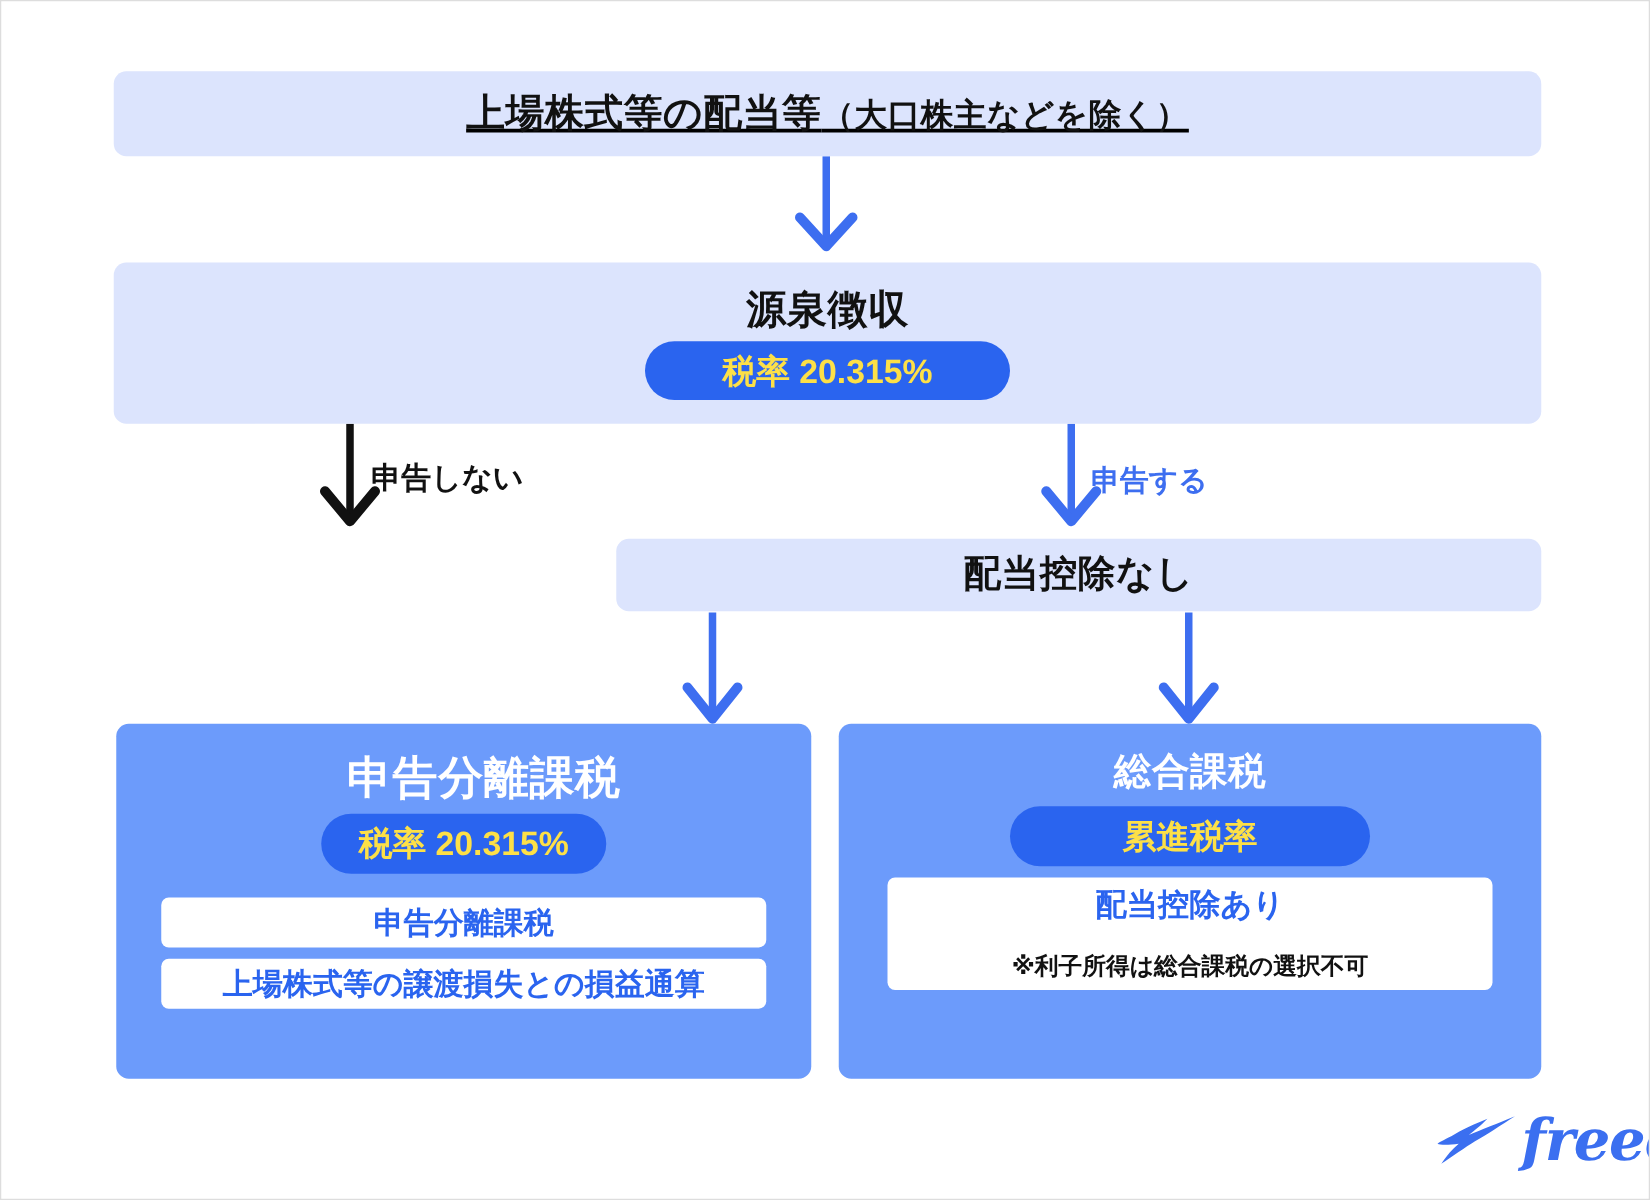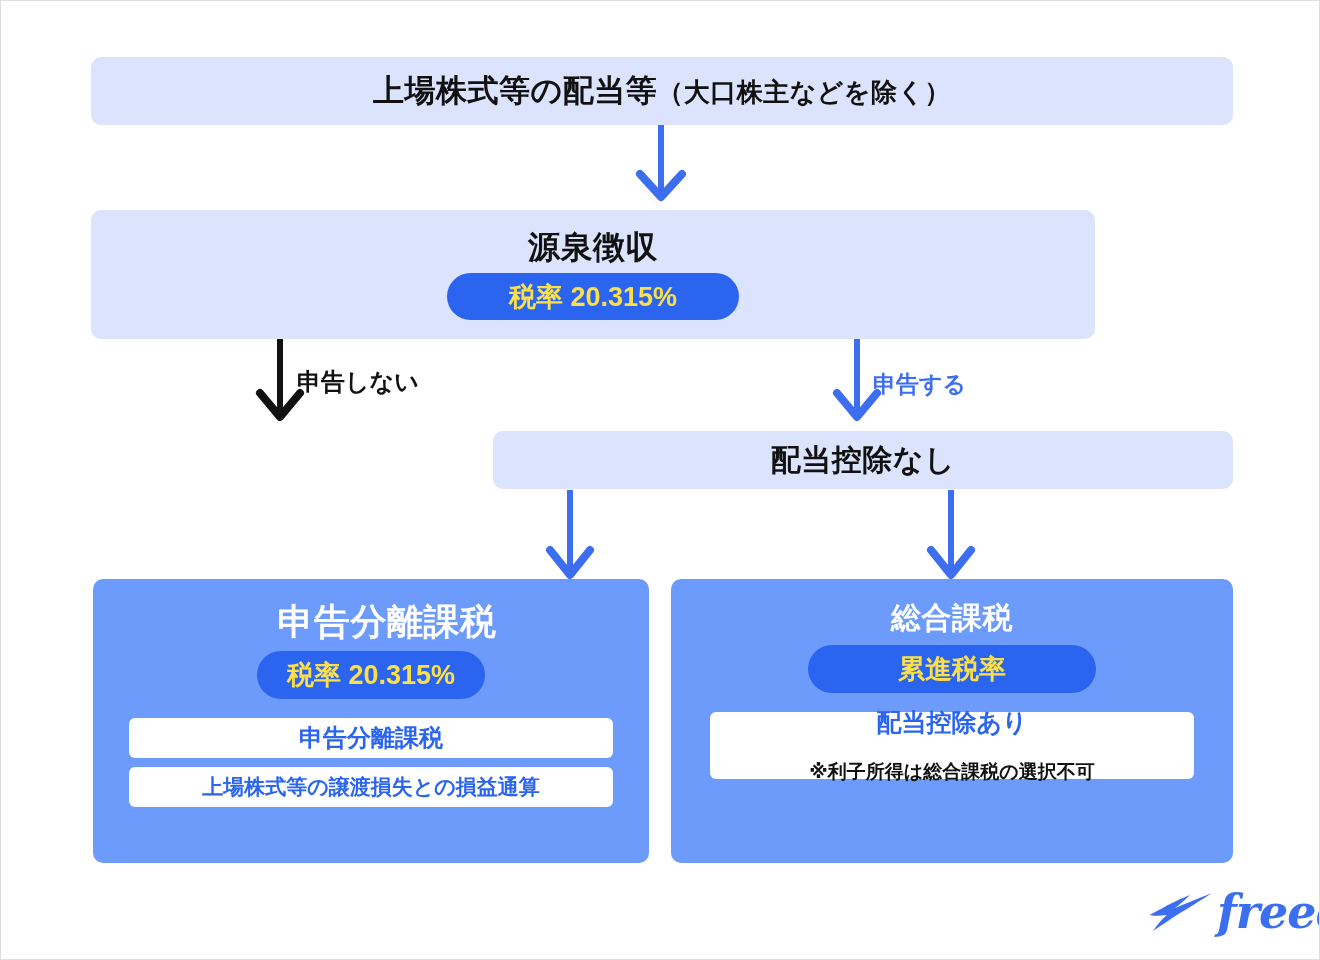--- a/index.html
+++ b/index.html
@@ -131,55 +131,55 @@
       <line x1="569" y1="489" x2="569" y2="570" stroke="#3d6ef0" stroke-width="6"></line>
       <polyline points="549,549 569,574 589,549" fill="none" stroke="#3d6ef0" stroke-width="8" stroke-linecap="round" stroke-linejoin="round"></polyline>
     </g>
 
     <g>
       <line x1="950" y1="489" x2="950" y2="570" stroke="#3d6ef0" stroke-width="6"></line>
       <polyline points="930,549 950,574 970,549" fill="none" stroke="#3d6ef0" stroke-width="8" stroke-linecap="round" stroke-linejoin="round"></polyline>
     </g>
   </svg>
 
-  <div class="node node-light" style="left:90px; top:56px; width:1142px; height:68px;">
+  <div class="node node-light" style="left:90px; top:56px; width:1142px; height:68px;text-decoration:underline;">
     <div class="node-title title-dark" style="font-size:31px;">
       <span>上場株式等の配当等</span><span style="font-size:26px;">（大口株主などを除く）</span>
     </div>
   </div>
 
-  <div class="node node-light" style="left:90px; top:209px; width:1004px; height:129px; gap:8px;">
+  <div class="node node-light" style="left:90px; top:209px; width:1142px; height:129px; gap:8px;">
     <div class="node-title title-dark" style="font-size:32px;">源泉徴収</div>
     <div class="pill" style="width:292px; height:47px; font-size:27px;">税率 20.315%</div>
   </div>
 
   <div class="arrow-label label-dark" style="left:296px; top:365px; font-size:24px;">申告しない</div>
 
   <div class="arrow-label label-blue" style="left:872px; top:368px; font-size:23px;">申告する</div>
 
 
   <div class="node node-light" style="left:492px; top:430px; width:740px; height:58px;">
     <div class="node-title title-dark" style="font-size:30px;">配当控除なし</div>
   </div>
 
   <div class="node node-mid" style="left:92px; top:578px; width:556px; height:284px; justify-content:flex-start; padding-top:22px; gap:9px;">
     <div class="node-title title-white" style="font-size:36px;margin-left:32px;">申告分離課税</div>
     <div class="pill" style="width:228px; height:48px; font-size:27px;">税率 20.315%</div>
     <div class="chip" style="width:484px; height:40px; margin-top:10px;">
       <span style="font-size:24px;">申告分離課税</span>
     </div>
     <div class="chip" style="width:484px; height:40px;">
-      <span style="font-size:21px;">上場株式等の譲渡損失との損益通算</span>
+      <span style="font-size:24px;">上場株式等の譲渡損失との損益通算</span>
     </div>
   </div>
 
   <div class="node node-mid" style="left:670px; top:578px; width:562px; height:284px; justify-content:flex-start; padding-top:22px; gap:9px;">
     <div class="node-title title-white" style="font-size:30px;">総合課税</div>
     <div class="pill" style="width:288px; height:48px; font-size:27px;">累進税率</div>
-    <div class="chip" style="width:484px; height:67px; margin-top:10px; gap:20px;">
+    <div class="chip" style="width:484px; height:90px; gap:20px;">
       <span style="font-size:25px;">配当控除あり</span>
       <span class="chip-note" style="font-size:19px;">※利子所得は総合課税の選択不可</span>
     </div>
   </div>
 
   <div id="logo" style="left:1148px; top:888px;">
     <svg width="66" height="44" viewBox="0 0 66 44">
       <path d="M63 3 C48 9, 36 14, 26 18 C30 15, 36 10, 41 5 C31 9, 20 14, 12 19
                C6 22, 2 24, 1 25 C3 26, 10 26, 18 25 C13 29, 8 35, 4 41
                C13 35, 23 28, 31 23 C40 18, 52 10, 63 3 Z" fill="#3b6ff0"></path>

